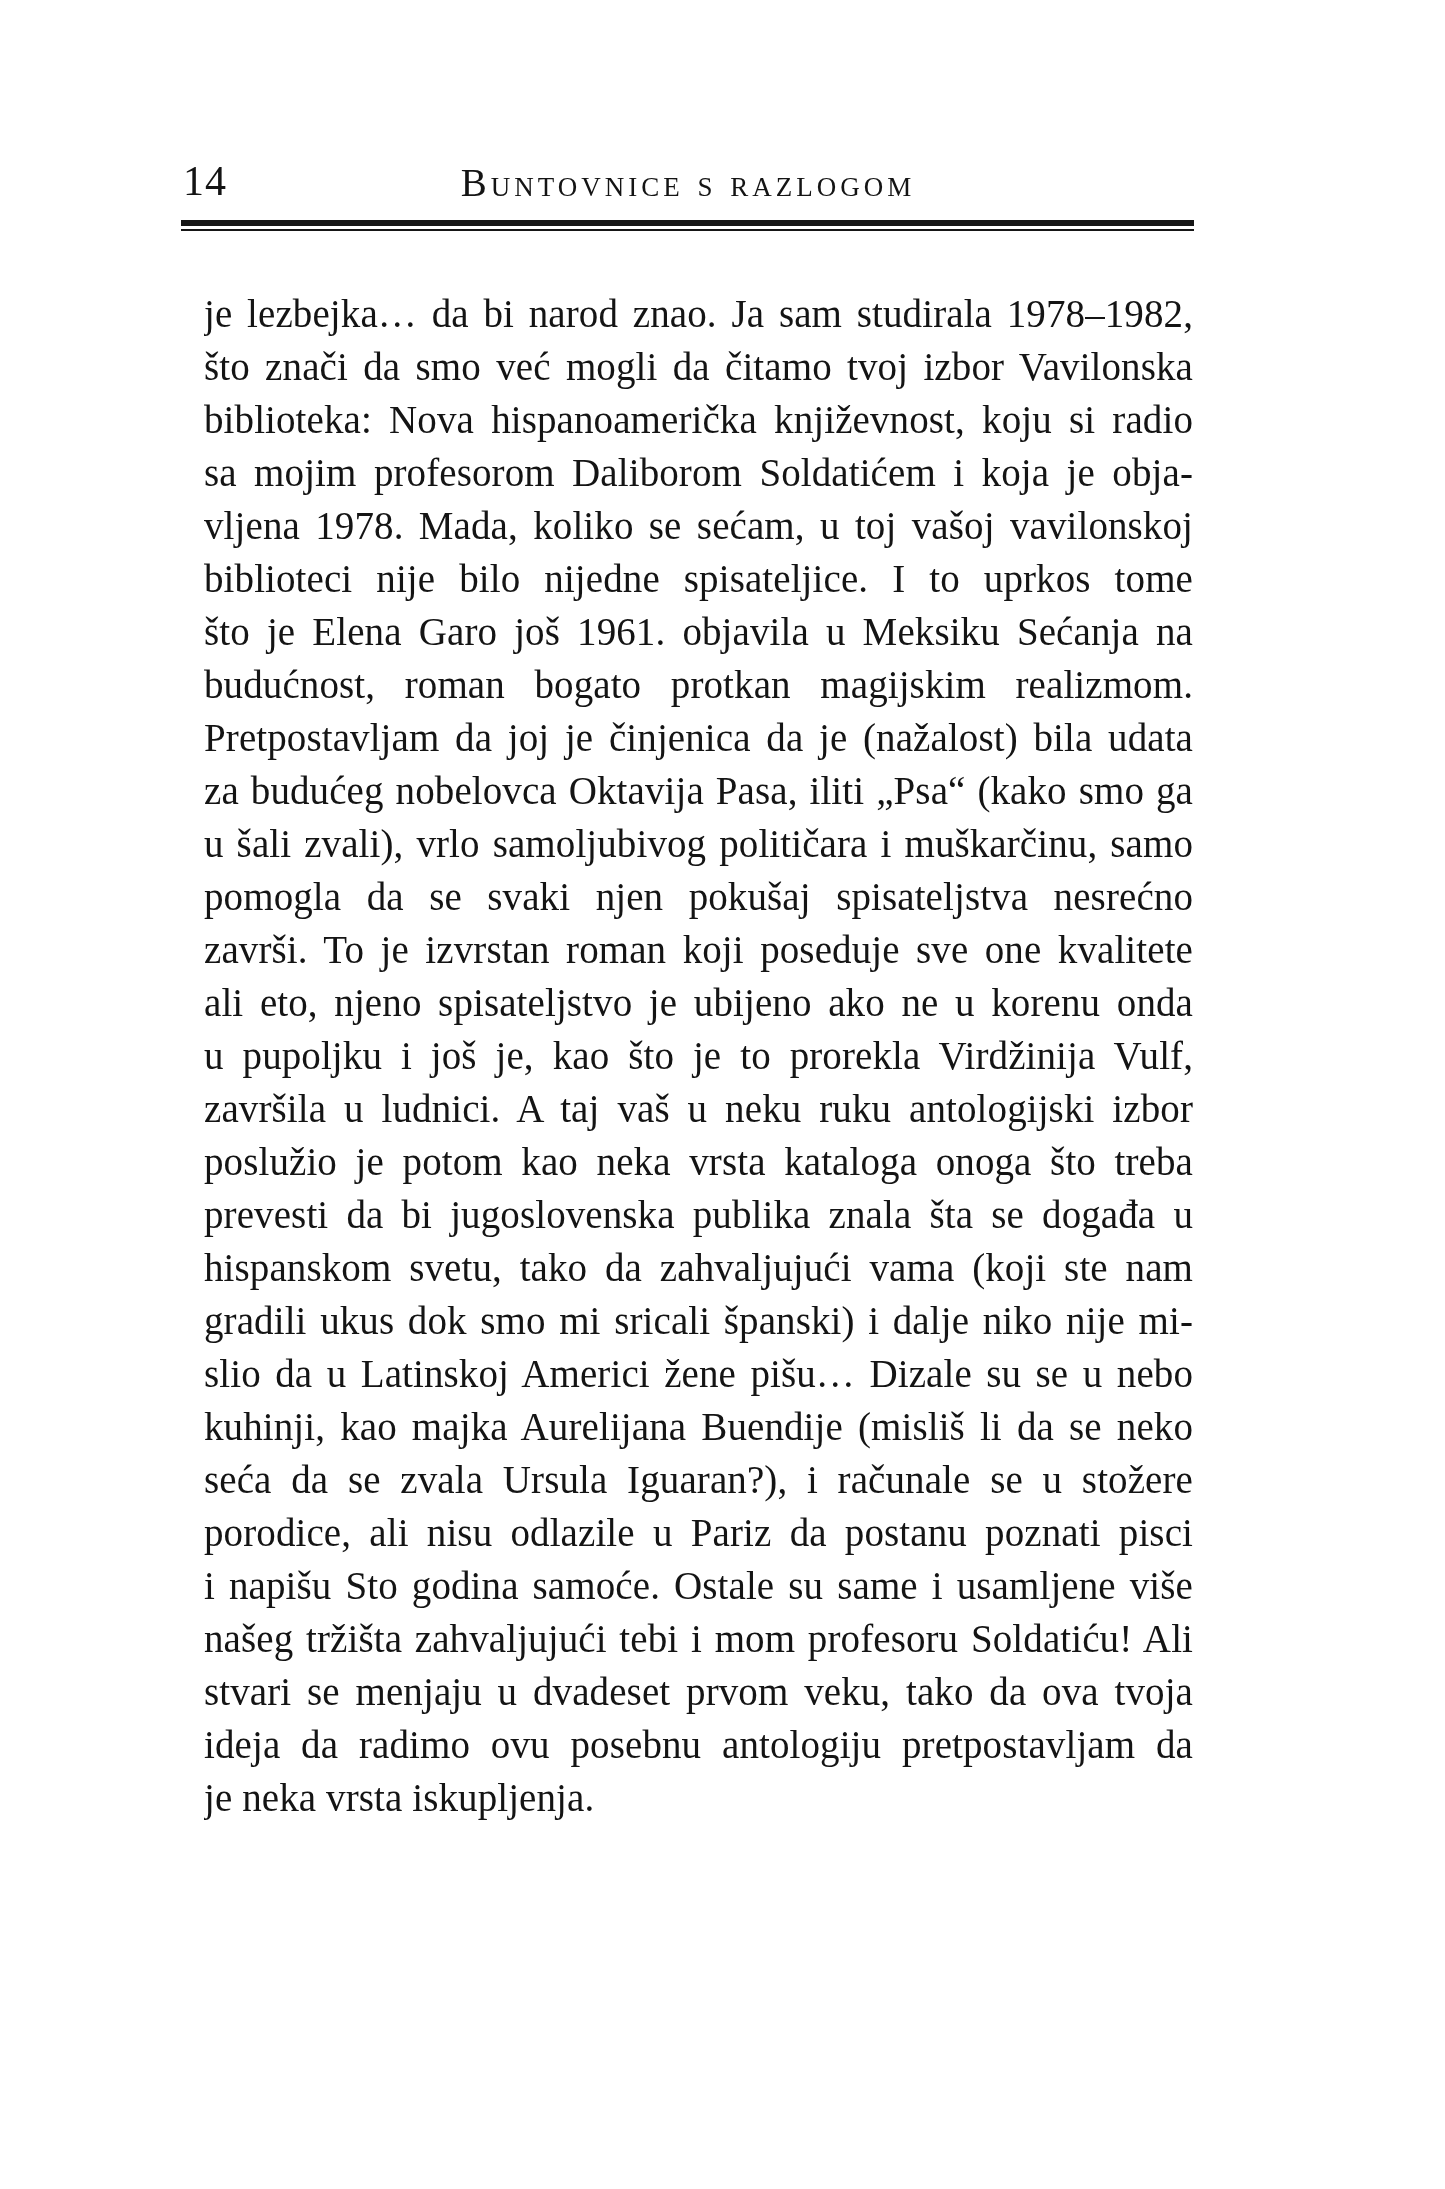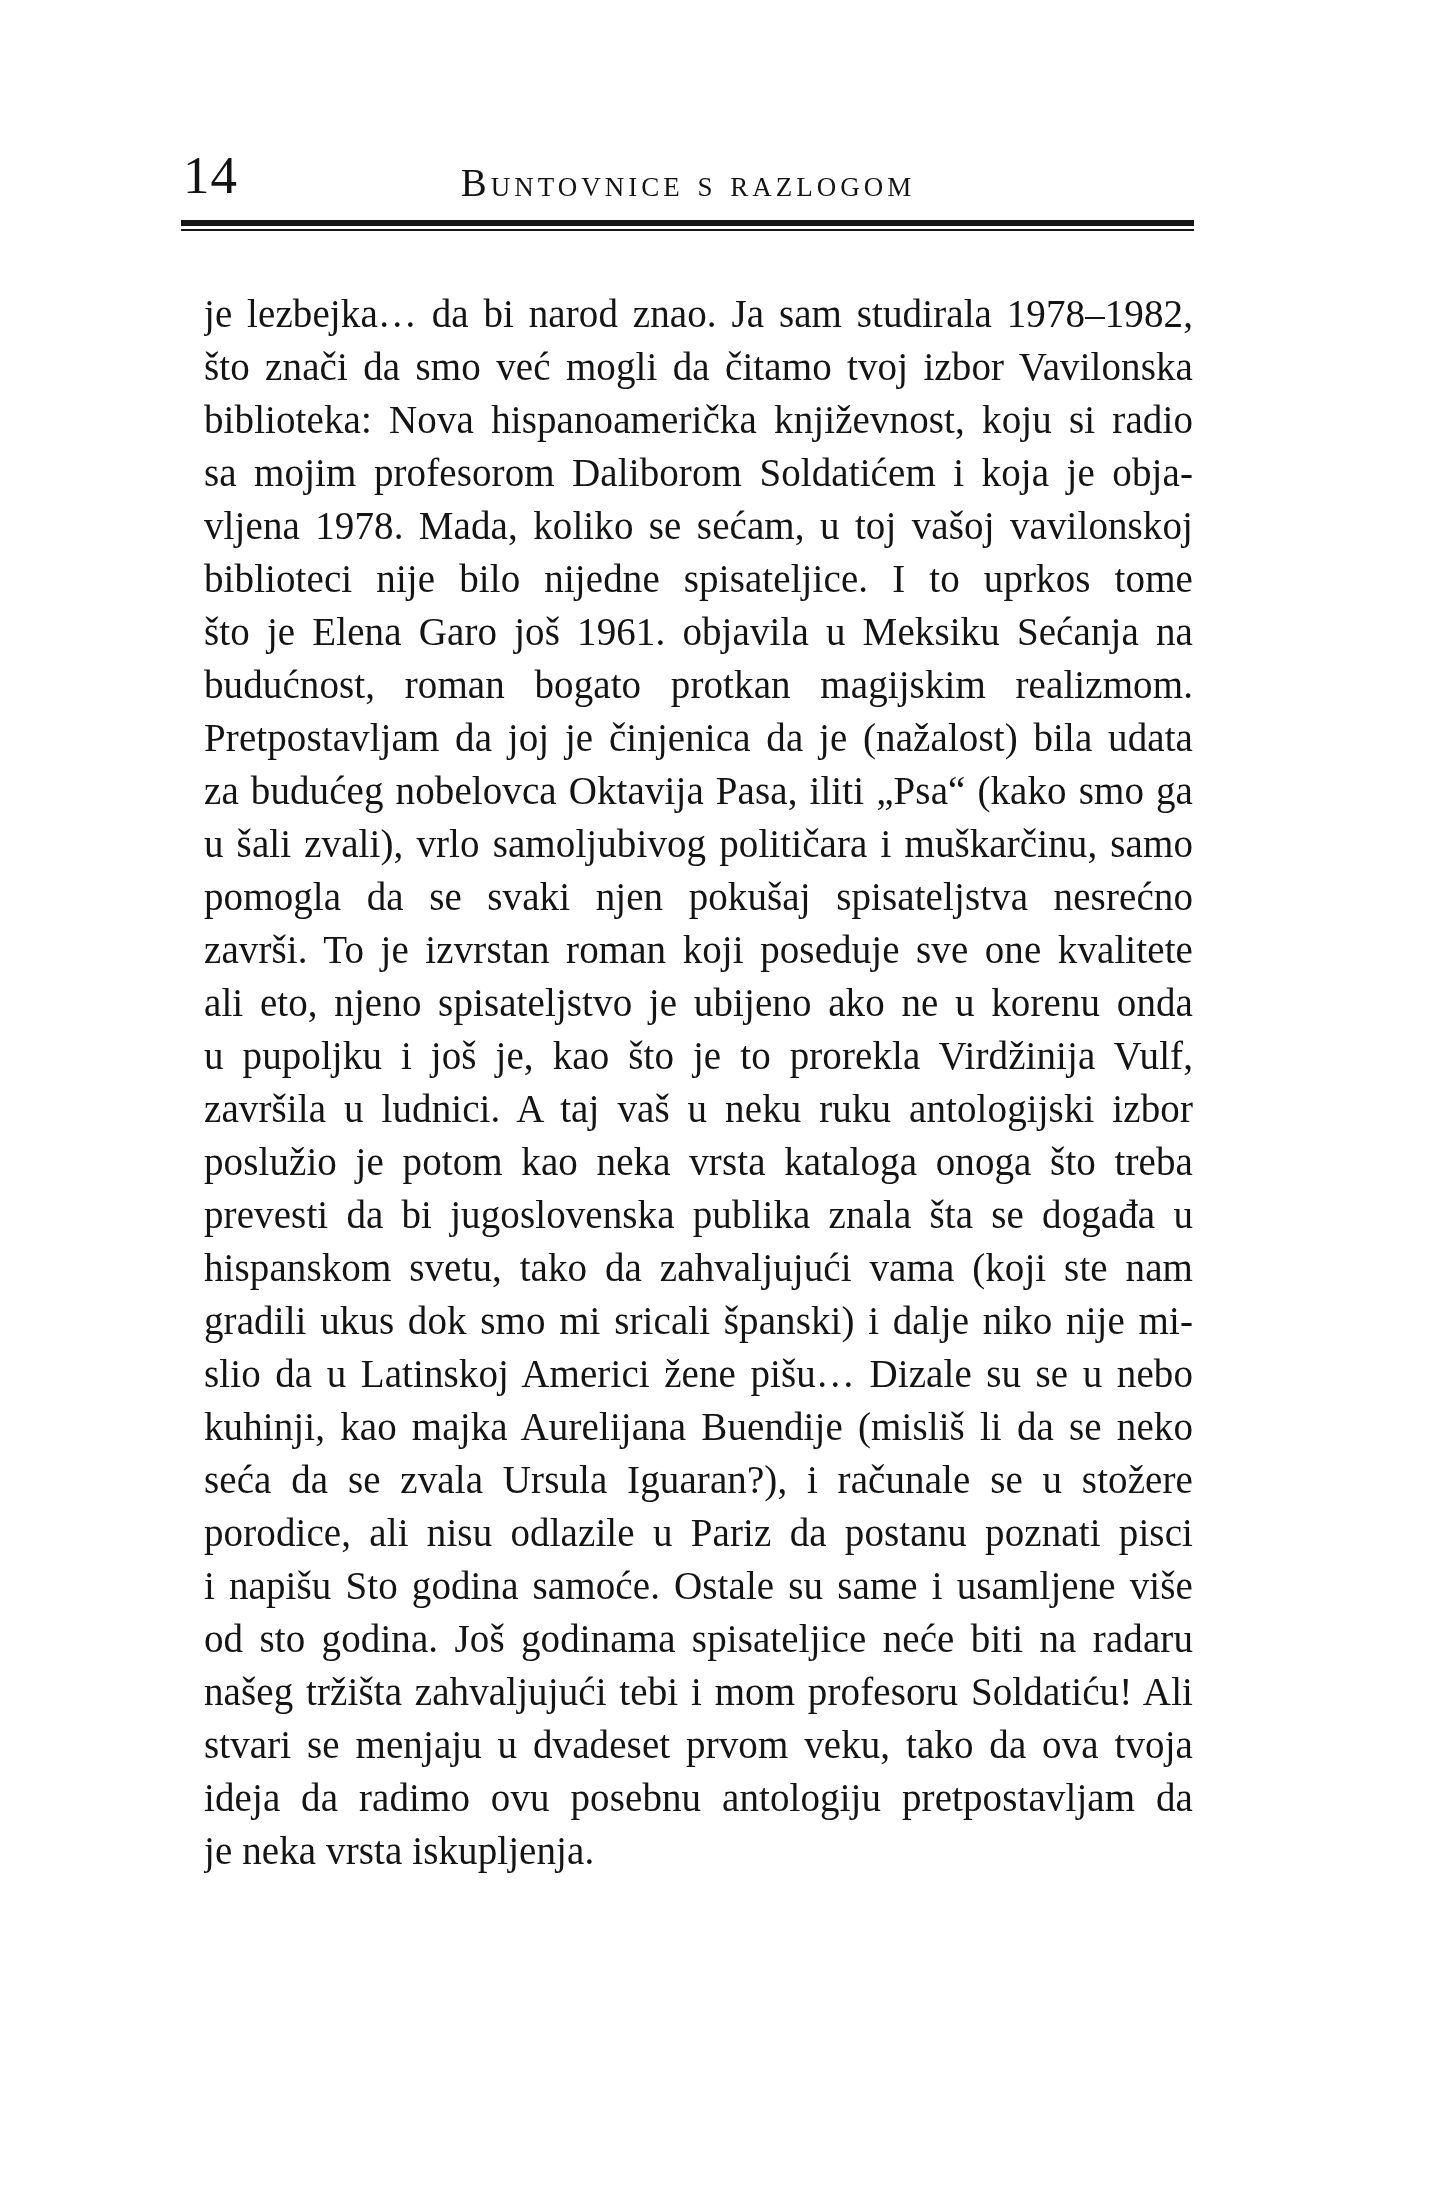--- a/index.html
+++ b/index.html
@@ -23,21 +23,21 @@
     position: absolute;
     left: 183px;
     top: 152px;
     width: 1010px;
     height: 50px;
   }
   .page-number {
     position: absolute;
     left: 0;
     bottom: 0;
-    font-size: 53px;
+    font-size: 42px;
     line-height: 1;
     letter-spacing: 1px;
   }
   .running-title {
     position: absolute;
     left: 0;
     right: 0;
     bottom: 0;
     text-align: center;
     font-size: 39px;
@@ -121,20 +121,19 @@
       <div class="line"><span>završila u ludnici. A taj vaš u neku ruku antologijski izbor</span></div>
       <div class="line"><span>poslužio je potom kao neka vrsta kataloga onoga što treba</span></div>
       <div class="line"><span>prevesti da bi jugoslovenska publika znala šta se događa u</span></div>
       <div class="line"><span>hispanskom svetu, tako da zahvaljujući vama (koji ste nam</span></div>
       <div class="line"><span>gradili ukus dok smo mi sricali španski) i dalje niko nije mi-</span></div>
       <div class="line"><span>slio da u Latinskoj Americi žene pišu… Dizale su se u nebo</span></div>
       <div class="line"><span>kuhinji, kao majka Aurelijana Buendije (misliš li da se neko</span></div>
       <div class="line"><span>seća da se zvala Ursula Iguaran?), i računale se u stožere</span></div>
       <div class="line"><span>porodice, ali nisu odlazile u Pariz da postanu poznati pisci</span></div>
       <div class="line"><span>i napišu </span><span class="it">Sto godina samoće</span><span>. Ostale su same i usamljene više</span></div>
-      <div class="line"><span>od sto godina. Još godinama spisateljice neće biti na radaru</span></div>
       <div class="line"><span>našeg tržišta zahvaljujući tebi i mom profesoru Soldatiću! Ali</span></div>
       <div class="line"><span>stvari se menjaju u dvadeset prvom veku, tako da ova tvoja</span></div>
       <div class="line"><span>ideja da radimo ovu posebnu antologiju pretpostavljam da</span></div>
       <div class="line no-just"><span>je neka vrsta iskupljenja.</span></div>
     </div>
 
 </div>
 
 </body></html>

